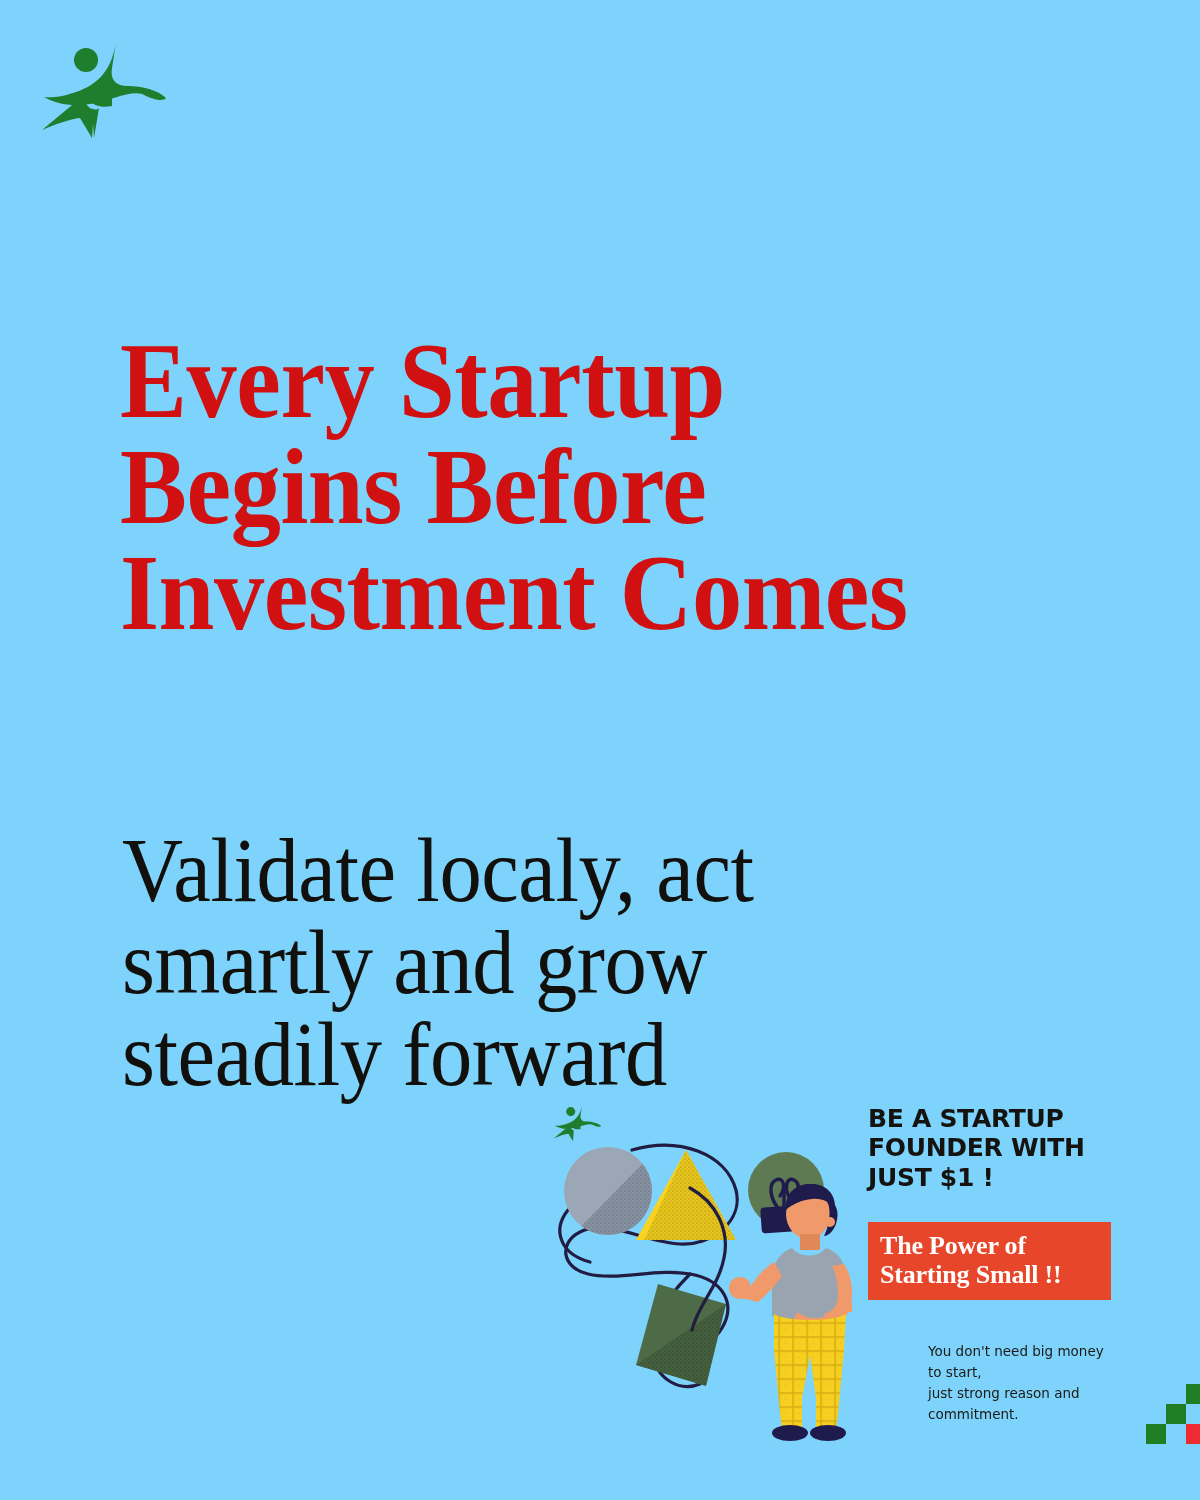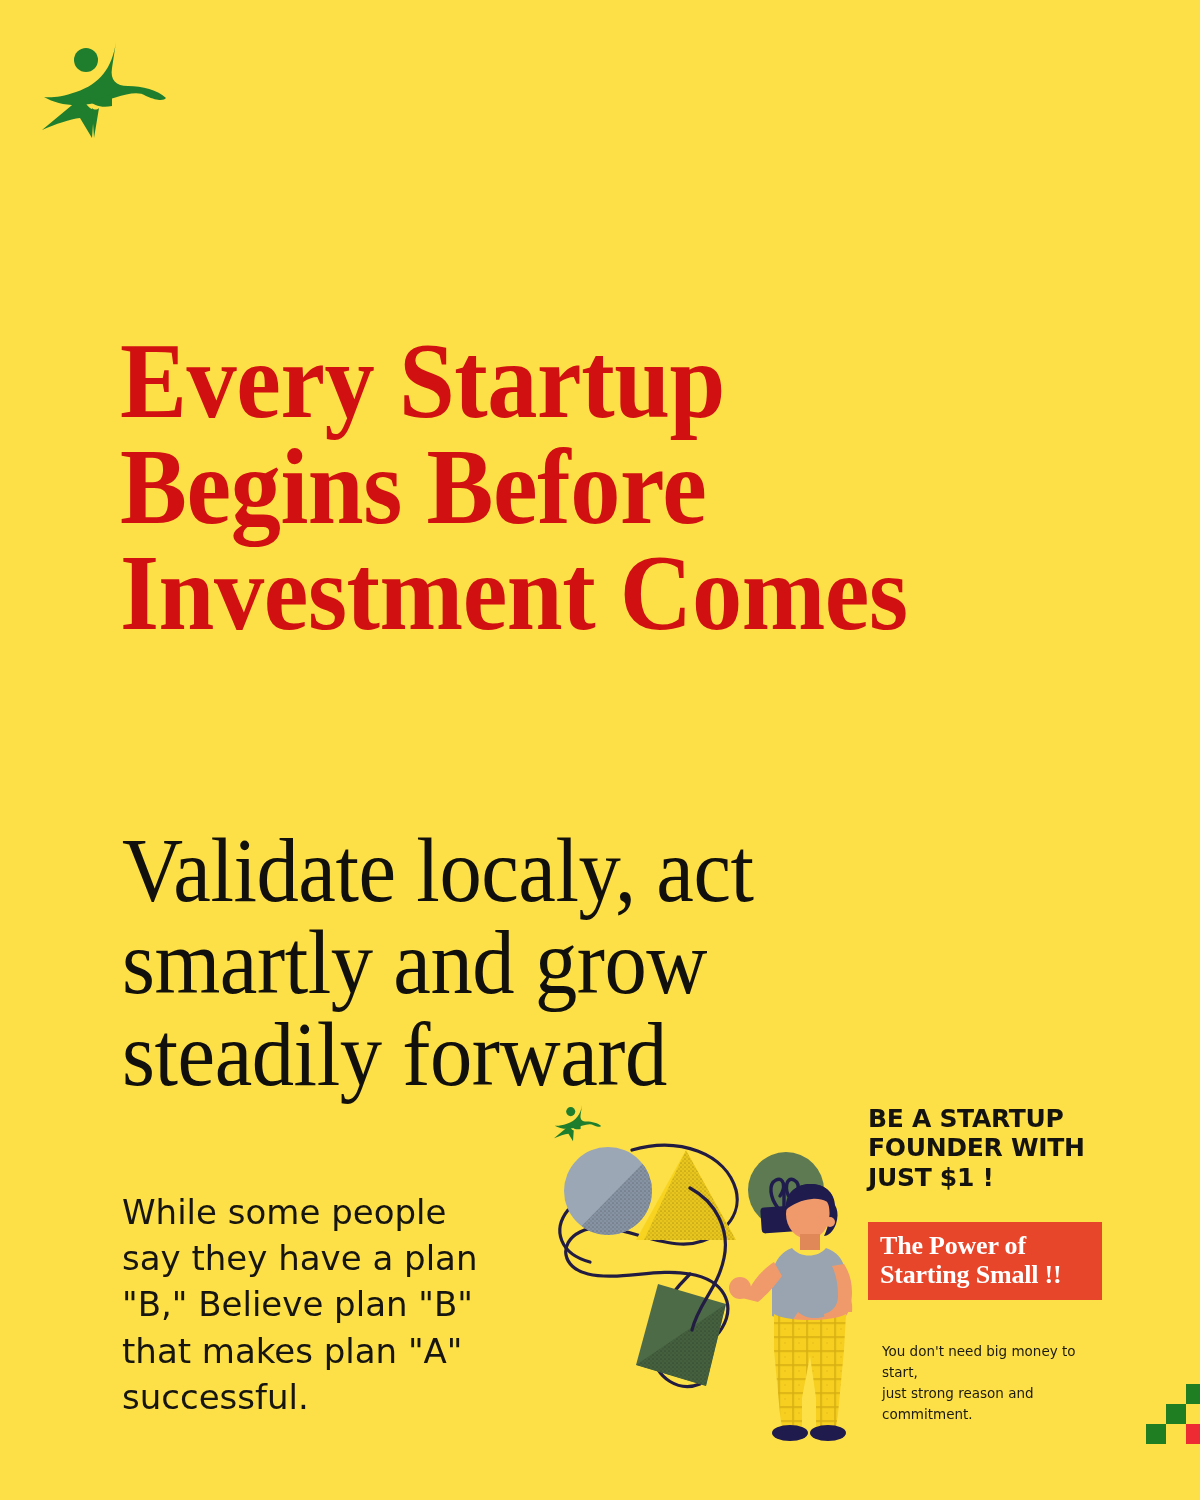--- a/index.html
+++ b/index.html
@@ -11,21 +11,21 @@
     height: 1500px;
     background: #f4f3ea;
     font-family: "Liberation Sans", sans-serif;
     overflow: hidden;
     position: relative;
   }
   .poster {
     position: relative;
     width: 1200px;
     height: 1500px;
-    background: #fde047;
+    background: #7dd3fc;
     overflow: hidden;
   }
 
   
   .brand-logo {
     position: absolute;
     left: 42px;
     top: 40px;
     width: 125px;
     height: 100px;
@@ -104,33 +104,34 @@
     font-size: 25px;
     line-height: 1.17;
     letter-spacing: -0.3px;
     white-space: pre-line;
   }
   .badge {
     margin-top: 30px;
     background: #e8462a;
     color: #ffffff;
     display: inline-block;
-    padding: 9px 14px 11px 12px;
+    padding: 9px 23px 11px 12px;
     font-family: "Liberation Serif", "DejaVu Serif", serif;
     font-weight: 700;
     font-size: 26px;
     line-height: 1.12;
     letter-spacing: -0.2px;
     white-space: pre-line;
     width: 208px;
   }
   .footnote-wrap {
     margin-top: 40px;
     display: flex;
     align-items: center;
+    gap: 46px;
   }
   .footnote-rule {
     width: 3px;
     background: #ec5a6a;
     flex: 0 0 3px;
     margin-right: 11px;
   }
   .footnote {
     color: #1c1a14;
     font-family: "DejaVu Sans", sans-serif;
@@ -177,25 +178,20 @@
   </div>
 
   <h1 class="headline">Every Startup
 Begins Before
 Investment Comes</h1>
 
   <h2 class="subheadline">Validate localy, act
 smartly and grow
 steadily forward</h2>
 
-  <p class="body-copy">While some people
-say they have a plan
-"B," Believe plan "B"
-that makes plan "A"
-successful.</p>
 
   <div class="illustration">
     <svg viewBox="0 0 340 350" xmlns="http://www.w3.org/2000/svg" aria-hidden="true">
       <defs>
         <pattern id="dots" width="4" height="4" patternUnits="userSpaceOnUse">
           <rect width="4" height="4" fill="none"></rect>
           <circle cx="1" cy="1" r="0.85" fill="#000" opacity="0.20"></circle>
           <circle cx="3" cy="3" r="0.7" fill="#000" opacity="0.16"></circle>
         </pattern>
         <pattern id="plaid" width="14" height="14" patternUnits="userSpaceOnUse">

